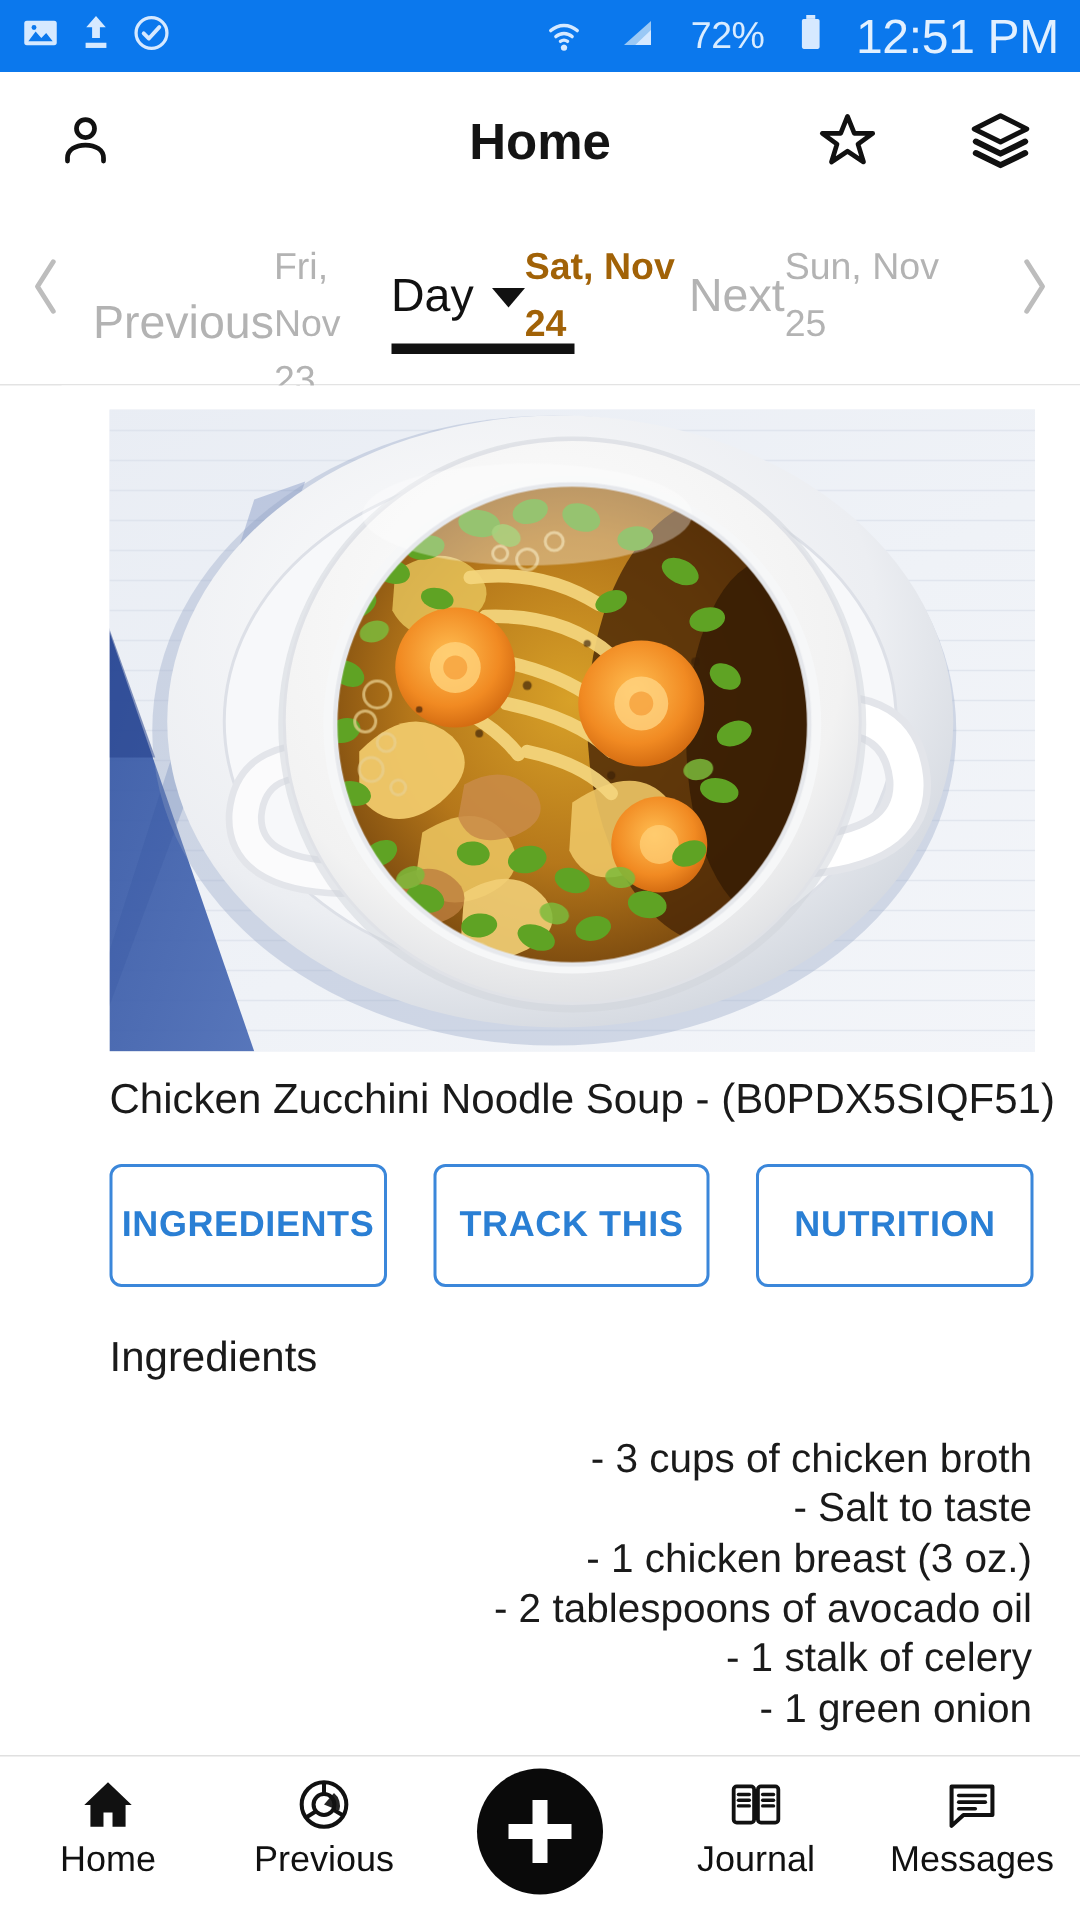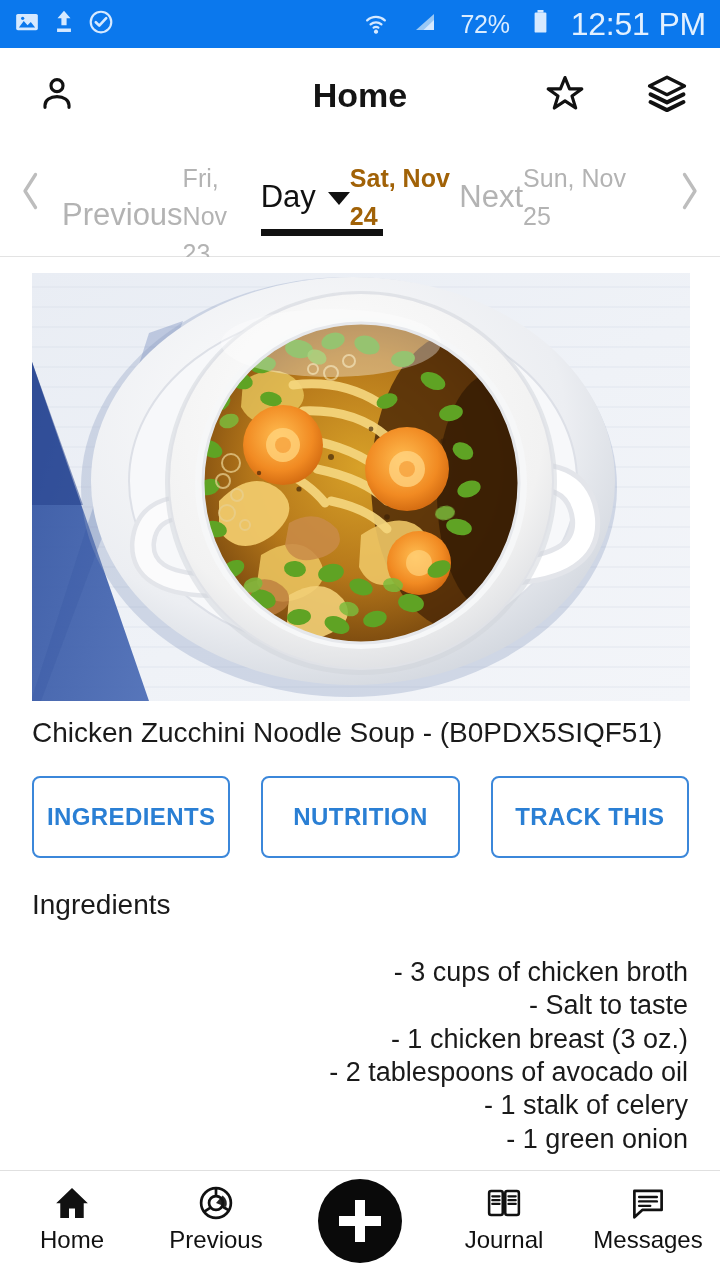--- a/index.html
+++ b/index.html
@@ -116,20 +116,21 @@
     margin-top: 4px;
   }
 
   
   .content {
     flex: 1 1 auto;
     overflow: hidden;
     background: #ffffff;
     padding-top: 4px;
     position: relative;
+    margin-left: 41px;
   }
 
   
   .photo-wrap {
     margin: 12px 30px 0 32px;
     height: 428px;
     position: relative;
     overflow: hidden;
     background: #e8ecf3;
   }
@@ -531,22 +532,22 @@
 
         <ellipse cx="300" cy="70" rx="110" ry="34" fill="#ffffff" opacity="0.35"></ellipse>
         <ellipse cx="330" cy="210" rx="158" ry="160" fill="none" stroke="#e6e8ec" stroke-width="3"></ellipse>
       </svg>
     </div>
 
     <div class="recipe-title">Chicken Zucchini Noodle Soup - (B0PDX5SIQF51)</div>
 
     <div class="action-row">
       <button class="action-btn">INGREDIENTS</button>
+      <button class="action-btn">TRACK THIS</button>
       <button class="action-btn">NUTRITION</button>
-      <button class="action-btn">TRACK THIS</button>
     </div>
 
     <div class="ing-section">
       <div class="ing-heading">Ingredients</div>
       <div class="ing-list">
         <div class="ing-item">- 3 cups of chicken broth</div>
         <div class="ing-item">- Salt to taste</div>
         <div class="ing-item">- 1 chicken breast (3 oz.)</div>
         <div class="ing-item">- 2 tablespoons of avocado oil</div>
         <div class="ing-item">- 1 stalk of celery</div>

